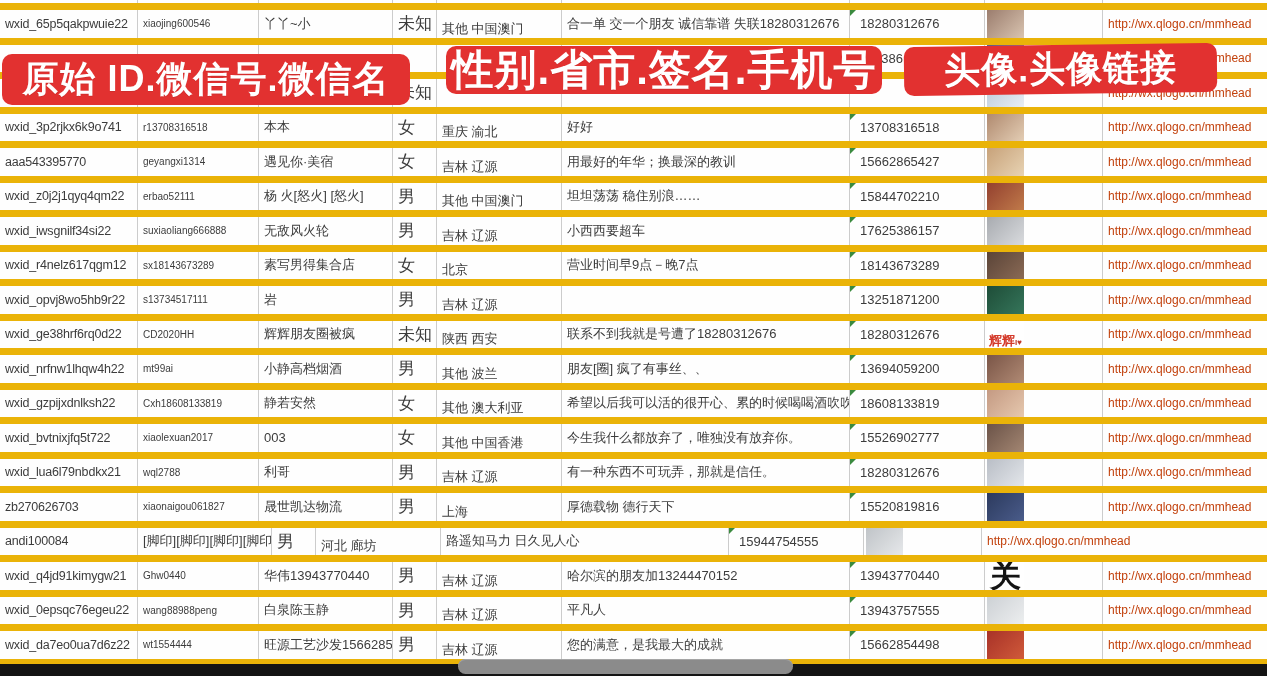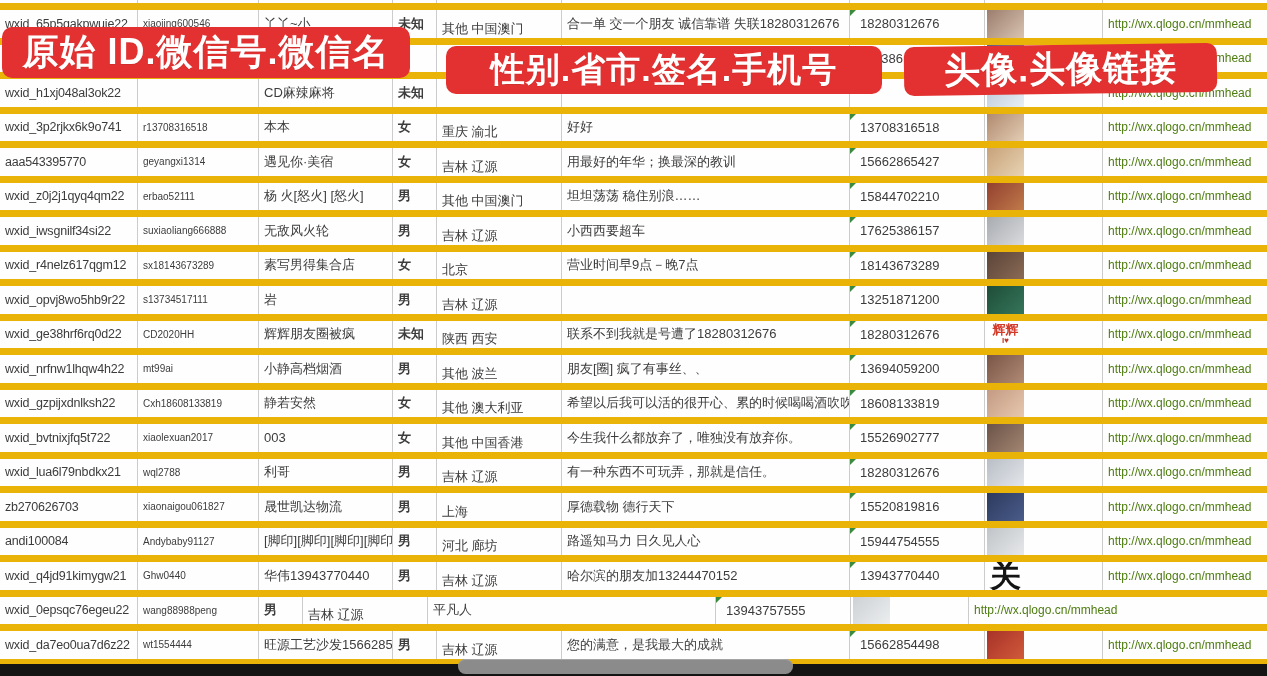--- a/index.html
+++ b/index.html
@@ -6,42 +6,42 @@
   .app{position:relative;width:1267px;height:676px;background:#fff;overflow:hidden;
        font-family:"Liberation Sans","DejaVu Sans",sans-serif;color:#3c3c3c;}
   #grid{position:absolute;left:0;top:0;width:1267px;}
   .row{display:flex;height:34.5px;border-bottom:7px solid #eab308;box-sizing:border-box;background:#fefefe;}
   .row.spacer{height:10px;}
   .cell{position:relative;display:flex;align-items:center;box-sizing:border-box;
         border-right:1px solid #cccccc;padding:0 5px;overflow:hidden;white-space:nowrap;flex:none;}
   .c-wxid{width:138px;font-size:12.5px;letter-spacing:-0.2px;}
   .c-wid{width:121px;font-size:10px;}
   .c-name{width:134px;font-size:13px;}
-  .c-gender{width:44px;font-size:13px;font-weight:bold;}
+  .c-gender{width:44px;font-size:17px;}
   .c-region{width:125px;font-size:13px;align-items:flex-end;}
   .c-sig{width:288px;font-size:13px;}
   .c-phone{width:135px;font-size:13px;padding-left:10px;align-items:center;}
   .c-phone.partial{padding-left:24px;}
   .c-avatar{width:118px;padding:0 0 0 2px;}
-  .c-link{width:164px;font-size:12px;border-right:none;color:#4d7c0f;}
+  .c-link{width:164px;font-size:12px;border-right:none;color:#c2410c;}
   .tri{position:absolute;left:0;top:0;width:0;height:0;
        border-top:6px solid #3a8a3f;border-right:6px solid transparent;}
   .avatar{width:37px;height:100%;flex:none;}
-  .avatar.txt{display:flex;flex-direction:column;align-items:center;justify-content:center;
+  .avatar.txt{display:flex;flex-direction:row;align-items:flex-end;justify-content:center;
               background:#fff;color:#d43a2a;font-weight:bold;font-size:13px;line-height:1.1;}
   .avatar.txt .sub{font-size:8px;color:#c0392b;}
   .avatar.cal{display:flex;align-items:center;justify-content:center;background:#fff;
               font-family:"DejaVu Serif","Liberation Serif",serif;font-size:31px;color:#141414;
               font-weight:bold;overflow:visible;}
   .banner{position:absolute;z-index:10;background:#e23130;border-radius:10px;
           display:flex;align-items:center;justify-content:center;
           color:#fff;font-weight:bold;font-size:36px;letter-spacing:1px;
           text-shadow:0 1px 0 rgba(0,0,0,0.08);white-space:nowrap;}
-  .b-left{left:2px;top:27px;width:408px;height:51px;}
-  .b-mid{left:446px;top:46px;width:436px;height:48px;font-size:34px;}
+  .b-left{left:2px;top:54px;width:408px;height:51px;}
+  .b-mid{left:446px;top:46px;width:436px;height:48px;font-size:42px;}
   .b-right{left:904px;top:45px;width:313px;height:49px;transform:rotate(-0.8deg);}
   .bottombar{position:absolute;left:0;bottom:0;width:100%;height:12px;background:#141414;z-index:5;}
   .scroll-handle{position:absolute;left:458px;bottom:2px;width:335px;height:15px;background:#8b8b8b;
                  border-radius:8px;z-index:6;box-shadow:inset 0 1px 0 #a5a5a5;}
 </style>
 </head>
 <body>
 
 <div class="app">
   <div id="grid">
@@ -504,23 +504,20 @@
           <div class="avatar" style="background: linear-gradient(135deg, rgb(44, 58, 94), rgb(74, 92, 138));"></div>
         </div>
         <div class="cell c-link">
           <span>http://wx.qlogo.cn/mmhead</span>
         </div>
       </div>
       <div class="row">
         <div class="cell c-wxid">
           <span>andi100084</span>
         </div>
-        <div class="cell c-wid">
-          <span>Andybaby91127</span>
-        </div>
         <div class="cell c-name">
           <span>[脚印][脚印][脚印][脚印</span>
         </div>
         <div class="cell c-gender">
           <span>男</span>
         </div>
         <div class="cell c-region">
           <span>河北 廊坊</span>
         </div>
         <div class="cell c-sig">
@@ -568,20 +565,23 @@
         <div class="cell c-link">
           <span>http://wx.qlogo.cn/mmhead</span>
         </div>
       </div>
       <div class="row">
         <div class="cell c-wxid">
           <span>wxid_0epsqc76egeu22</span>
         </div>
         <div class="cell c-wid">
           <span>wang88988peng</span>
+        </div>
+        <div class="cell c-name">
+          <span>白泉陈玉静</span>
         </div>
         <div class="cell c-gender">
           <span>男</span>
         </div>
         <div class="cell c-region">
           <span>吉林 辽源</span>
         </div>
         <div class="cell c-sig">
           <span>平凡人</span>
         </div>

